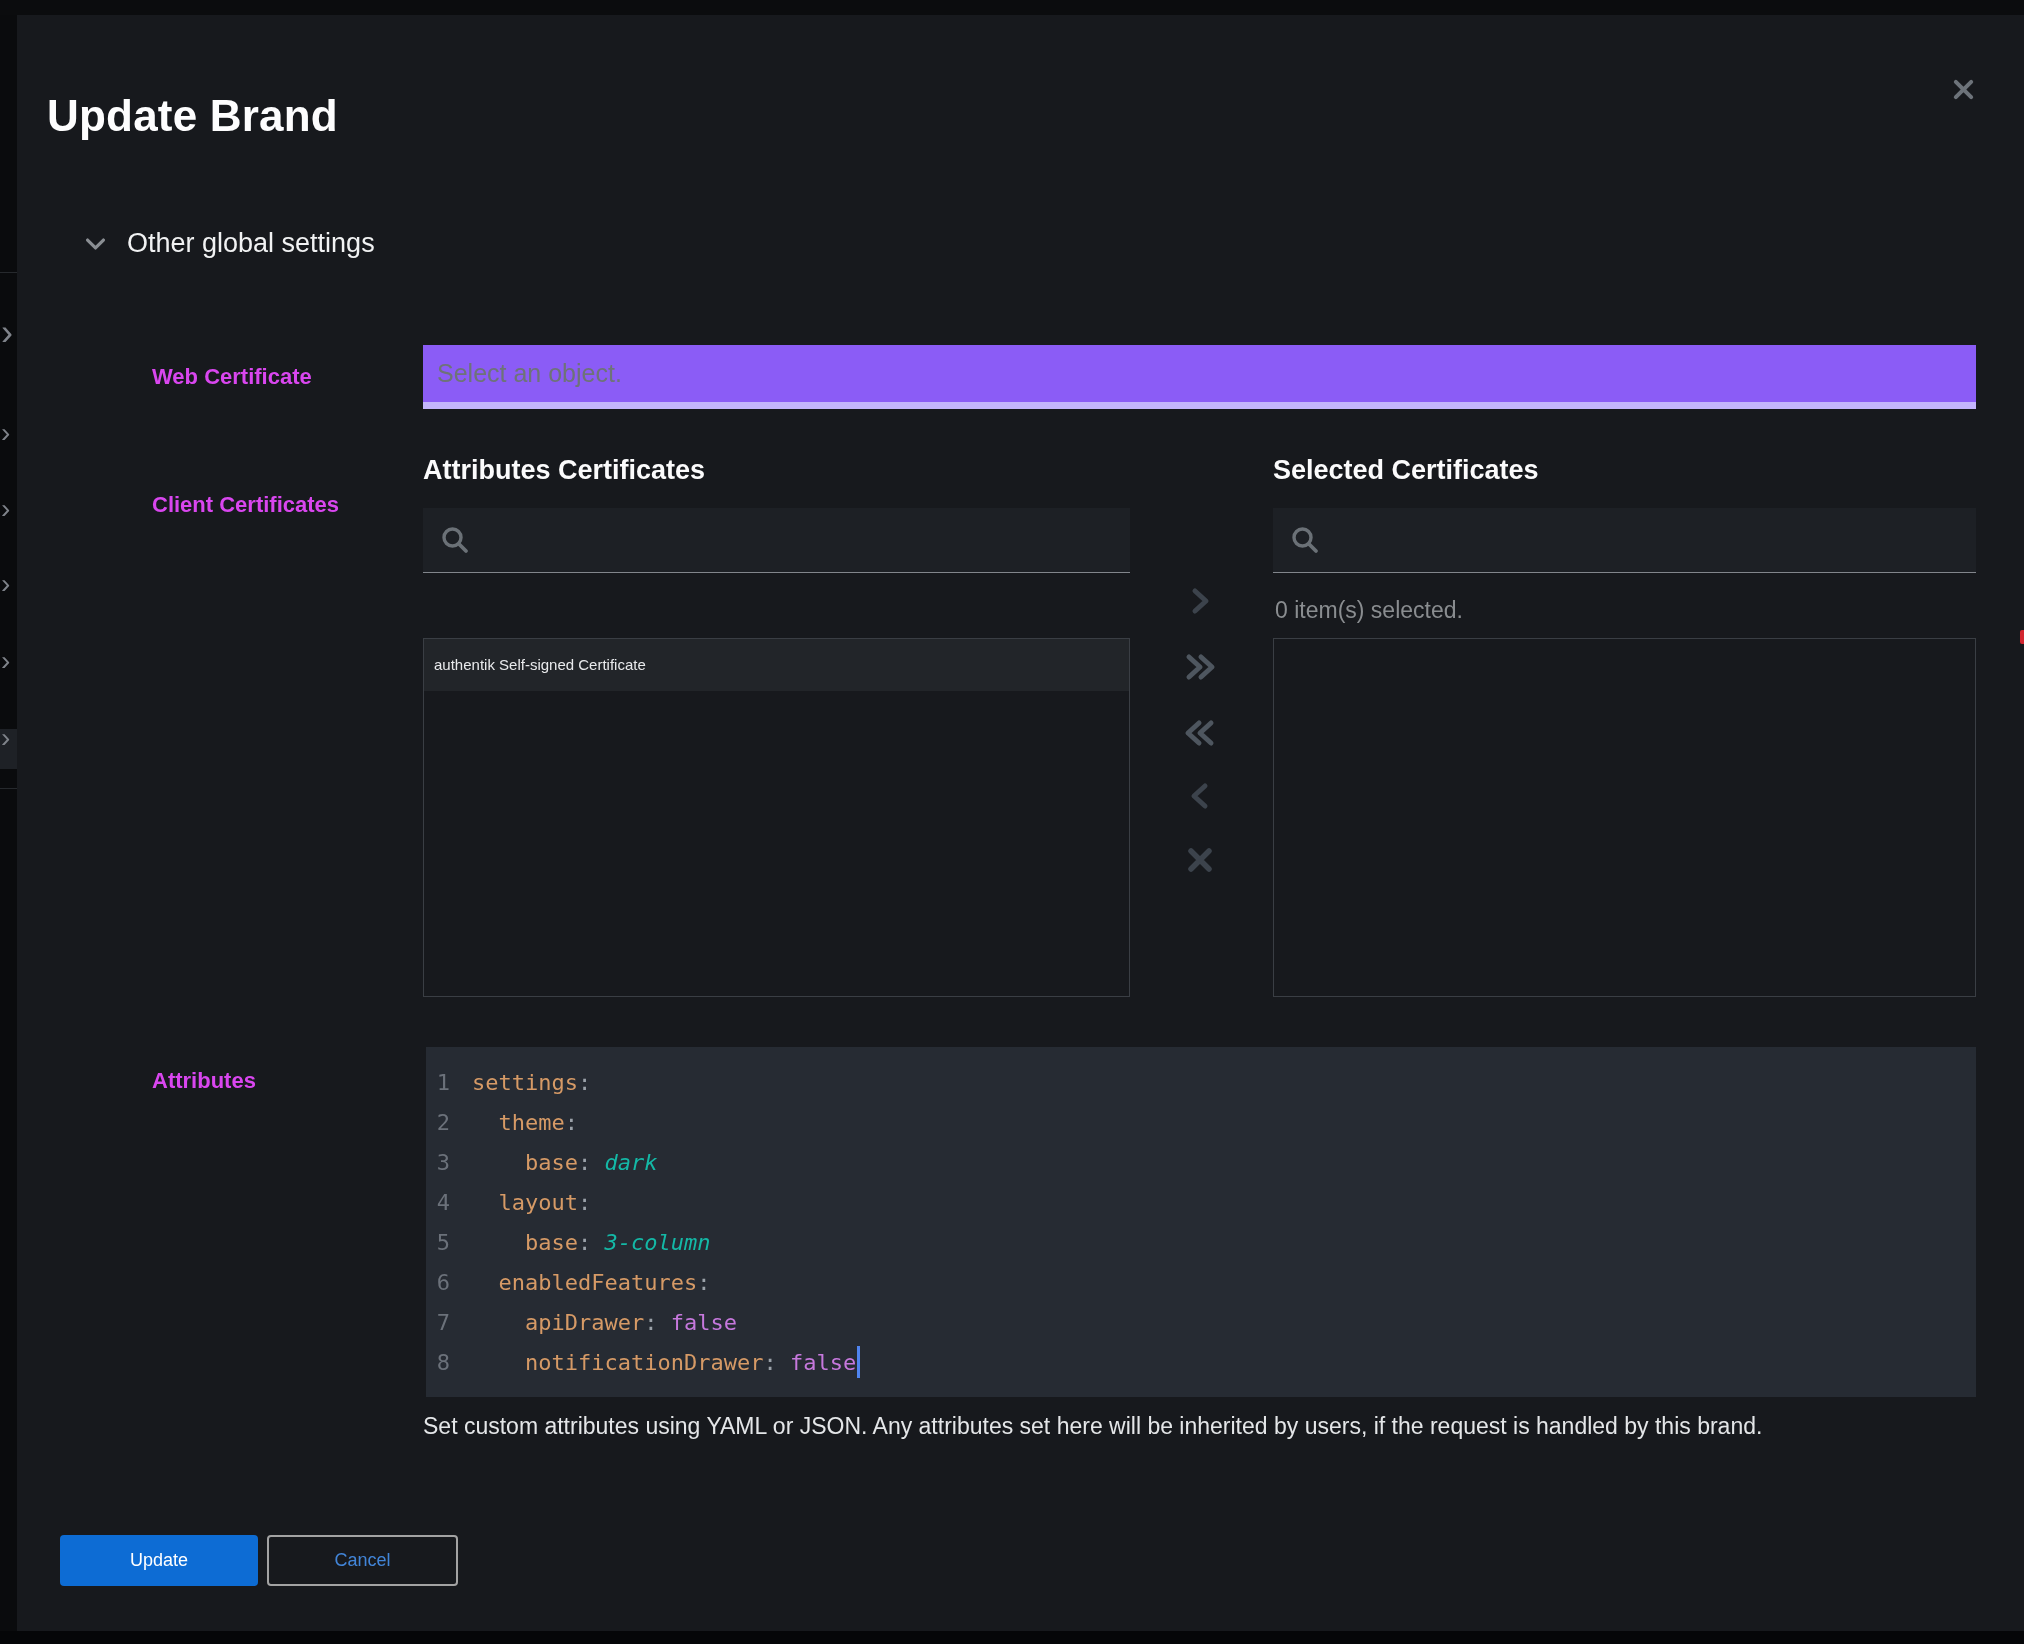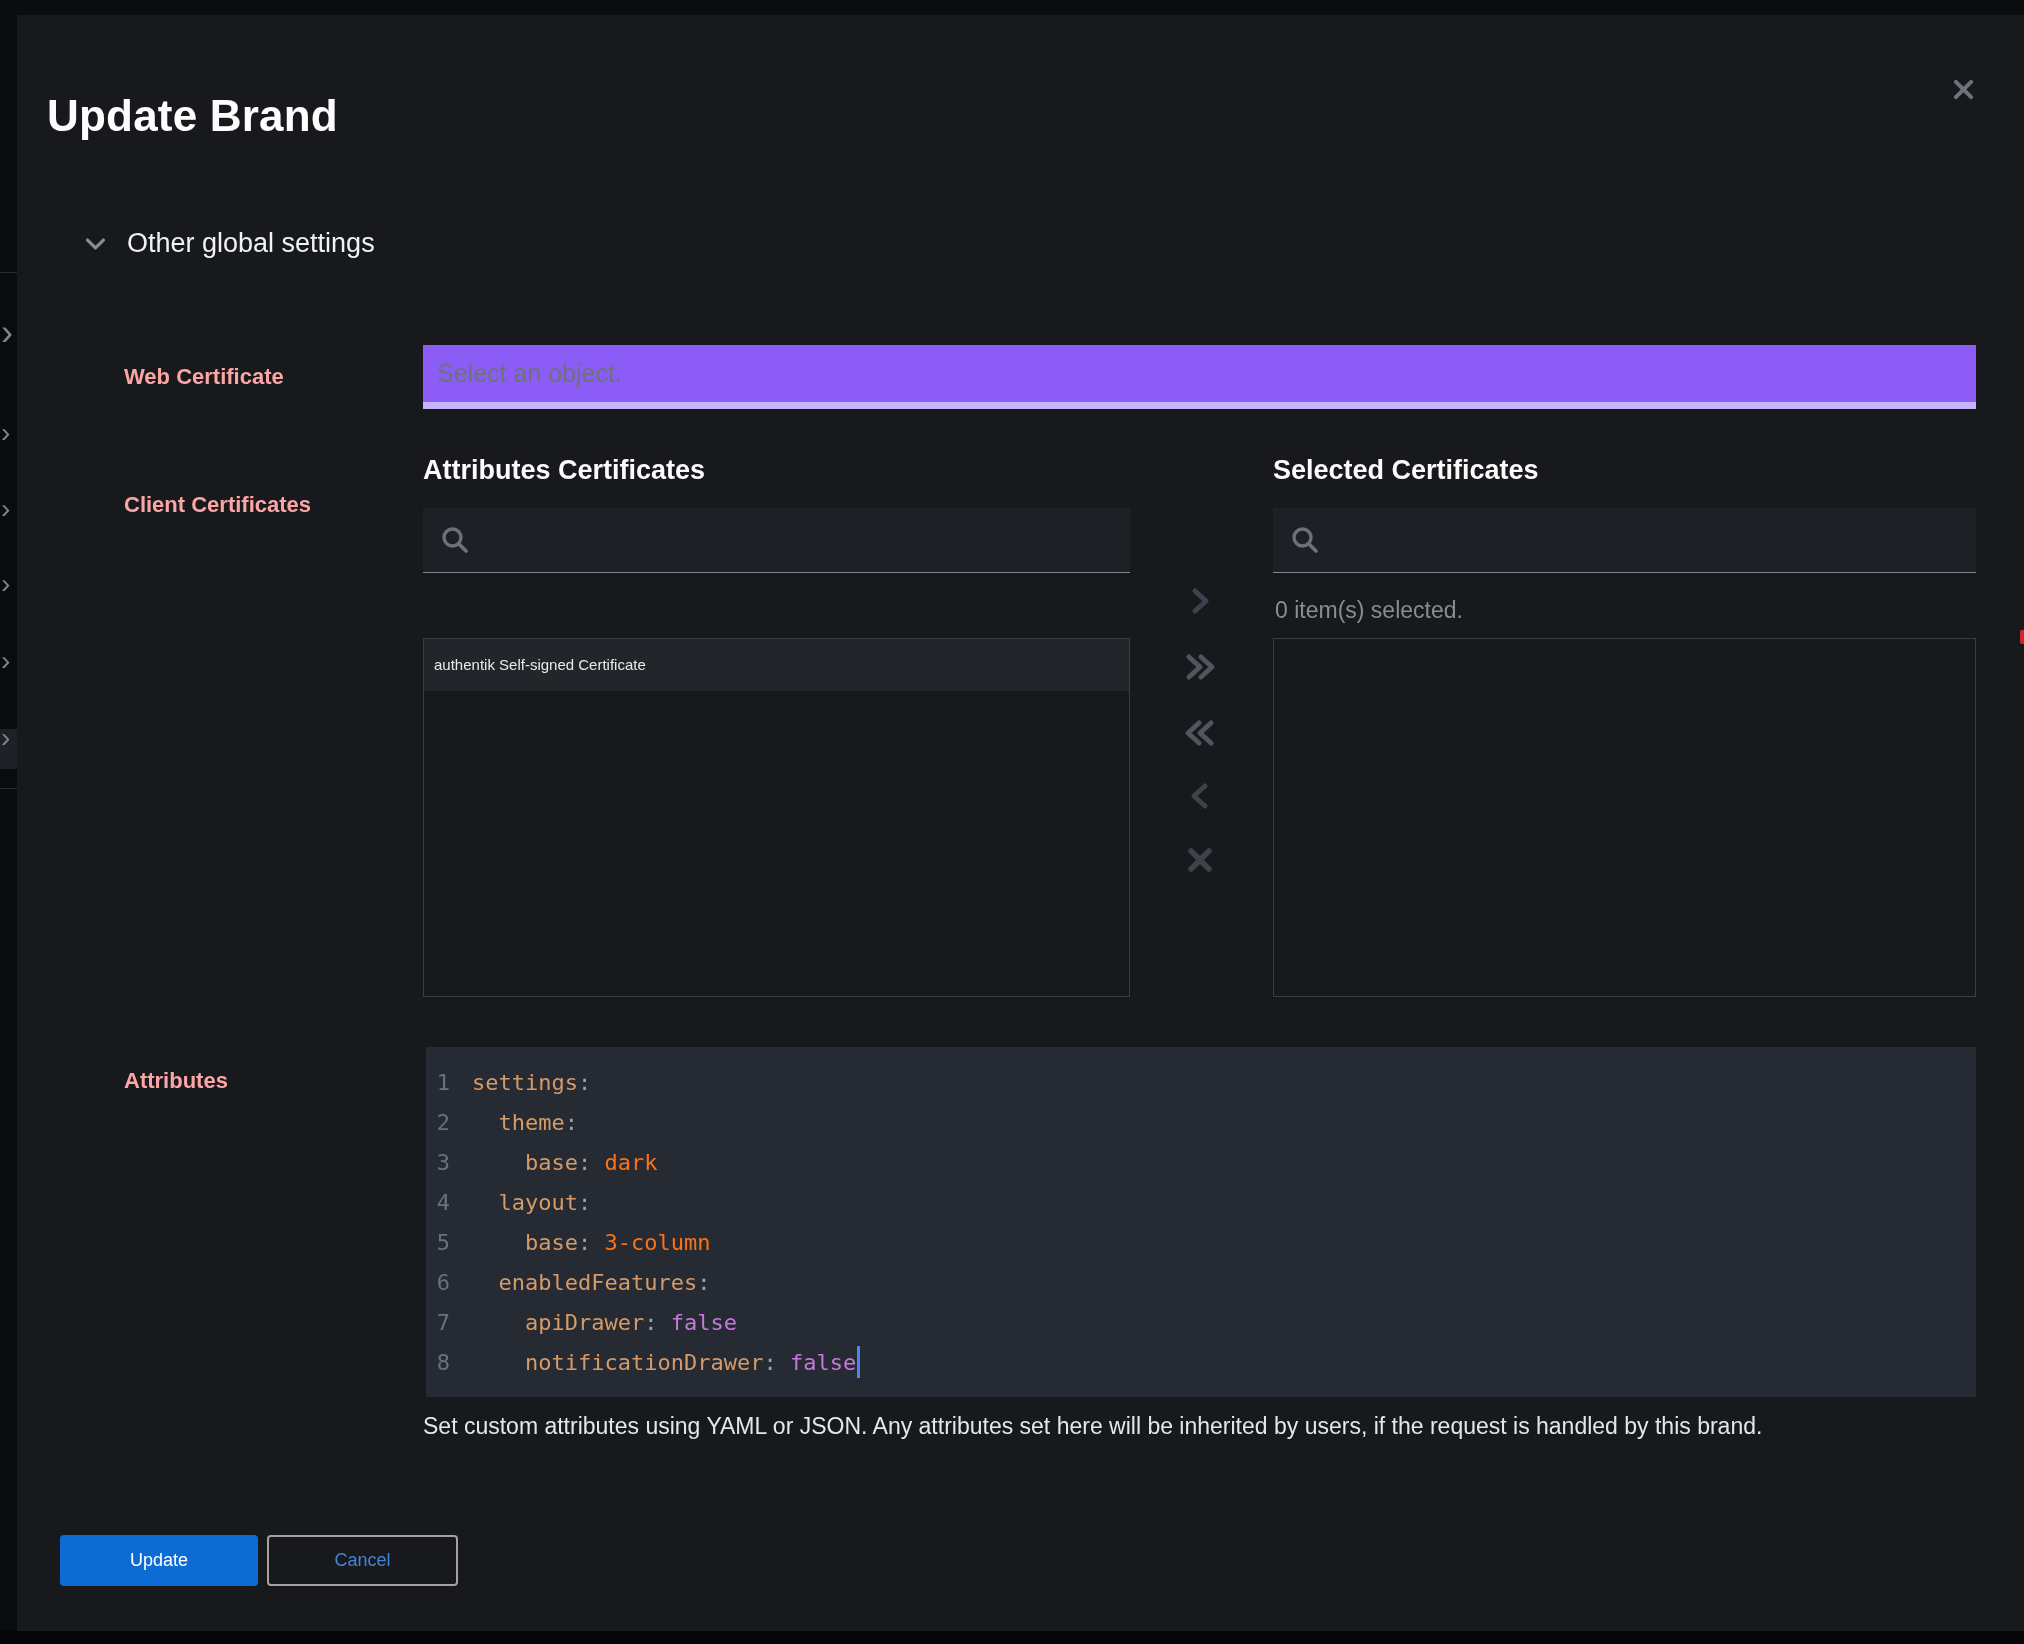--- a/index.html
+++ b/index.html
@@ -22,21 +22,21 @@
   .modal-title{position:absolute;left:47px;top:62px;font-size:44px;font-weight:700;color:#fdfdfe;letter-spacing:.2px;}
   .close-btn{position:absolute;left:1944px;top:70px;width:38px;height:38px;background:none;border:none;cursor:pointer;
     display:flex;align-items:center;justify-content:center;color:#6d737a;padding:0;}
   .close-btn svg{width:23px;height:23px;}
 
   .section-row{position:absolute;left:86px;top:228px;display:flex;align-items:center;gap:22px;cursor:pointer;}
   .section-chevron{color:#8a8e93;display:flex;align-items:center;}
   .section-chevron svg{width:19px;height:12px;}
   .section-label{font-size:27px;color:#f1f2f3;}
 
-  .field-label{position:absolute;left:124px;font-size:22px;font-weight:700;color:#fca5a5;}
+  .field-label{position:absolute;left:152px;font-size:22px;font-weight:700;color:#d946ef;}
 
   
   .pf-input{
     position:absolute;background:#8b5cf6;border:none;border-bottom:7px solid #c4b5fd;
     box-sizing:border-box;color:#e9eaec;outline:none;
   }
   #web-cert-input{left:423px;top:345px;width:1553px;height:64px;padding-left:14px;font-size:25px;
     font-family:"Liberation Sans",sans-serif;}
   #web-cert-input::placeholder{color:#6e7378;opacity:1;}
 
@@ -67,21 +67,21 @@
   .xfer-btn svg{width:34px;height:34px;}
 
   
   .code-editor{position:absolute;left:426px;top:1047px;width:1550px;height:350px;background:#262b33;
     box-sizing:border-box;padding-top:16px;overflow:hidden;
     font-family:"DejaVu Sans Mono",monospace;font-size:22px;}
   .code-line{display:flex;height:40px;line-height:40px;white-space:pre;}
   .code-line .ln-num{width:46px;box-sizing:border-box;padding-right:22px;text-align:right;color:#6b717a;flex:none;}
   .tok-k{color:#d69a66;}
   .tok-p{color:#9aa1a9;}
-  .tok-v{color:#f97316;}
+  .tok-v{color:#14b8a6;font-style:italic;}
   .tok-kw{color:#c678dd;}
   .caret{display:inline-block;width:3px;height:32px;background:#4f84f0;vertical-align:middle;margin-left:1px;transform:translateY(-2px);}
 
   .help-text{position:absolute;left:423px;top:1413px;width:1560px;font-size:23px;color:#e4e6e8;}
 
   
   .btn{position:absolute;top:1535px;height:51px;border-radius:4px;font-size:18px;cursor:pointer;
     font-family:"Liberation Sans",sans-serif;display:flex;align-items:center;justify-content:center;box-sizing:border-box;}
   #update-btn{left:60px;width:198px;background:#0d6cd4;color:#ffffff;border:none;}
   #cancel-btn{left:267px;width:191px;background:transparent;color:#4285d8;border:2px solid #a3a3a3;}

